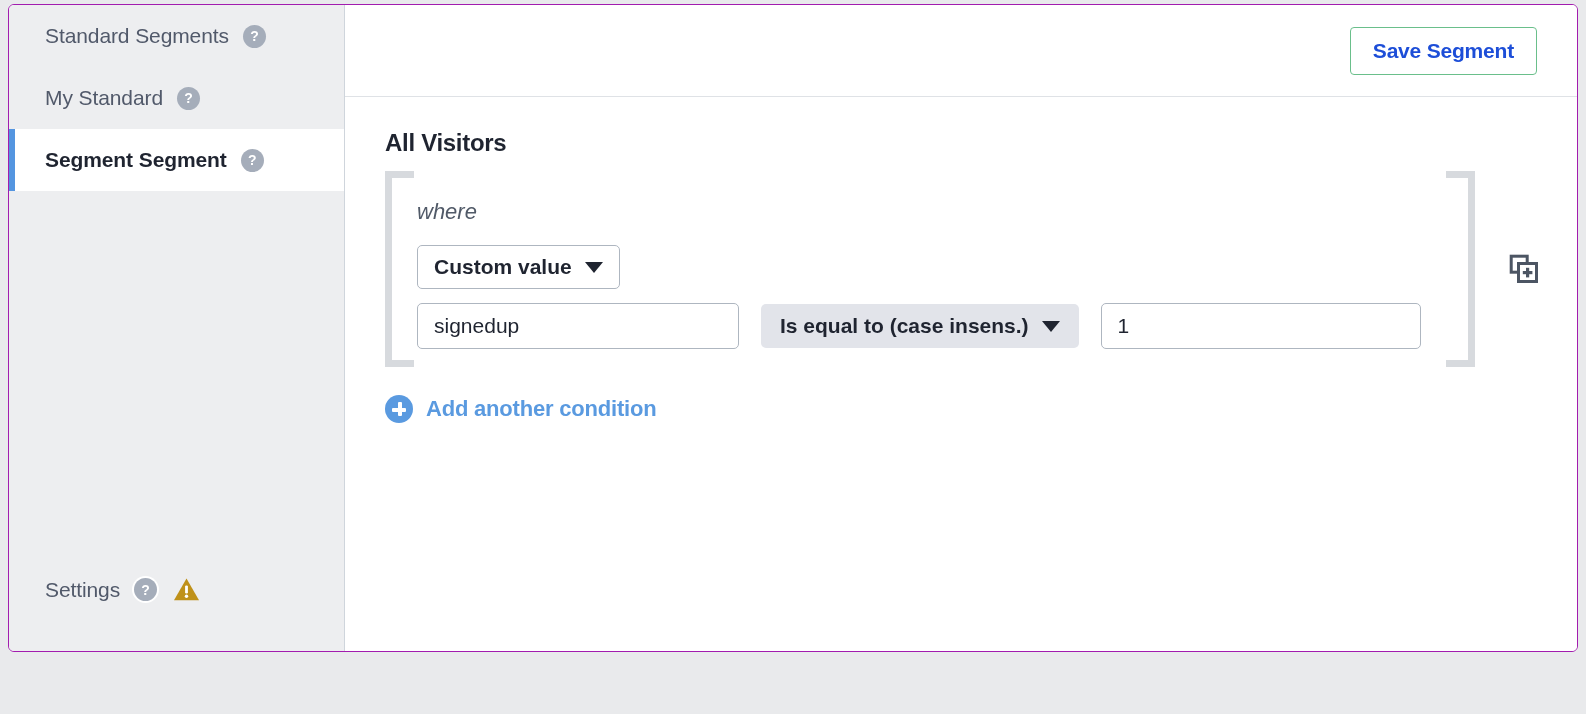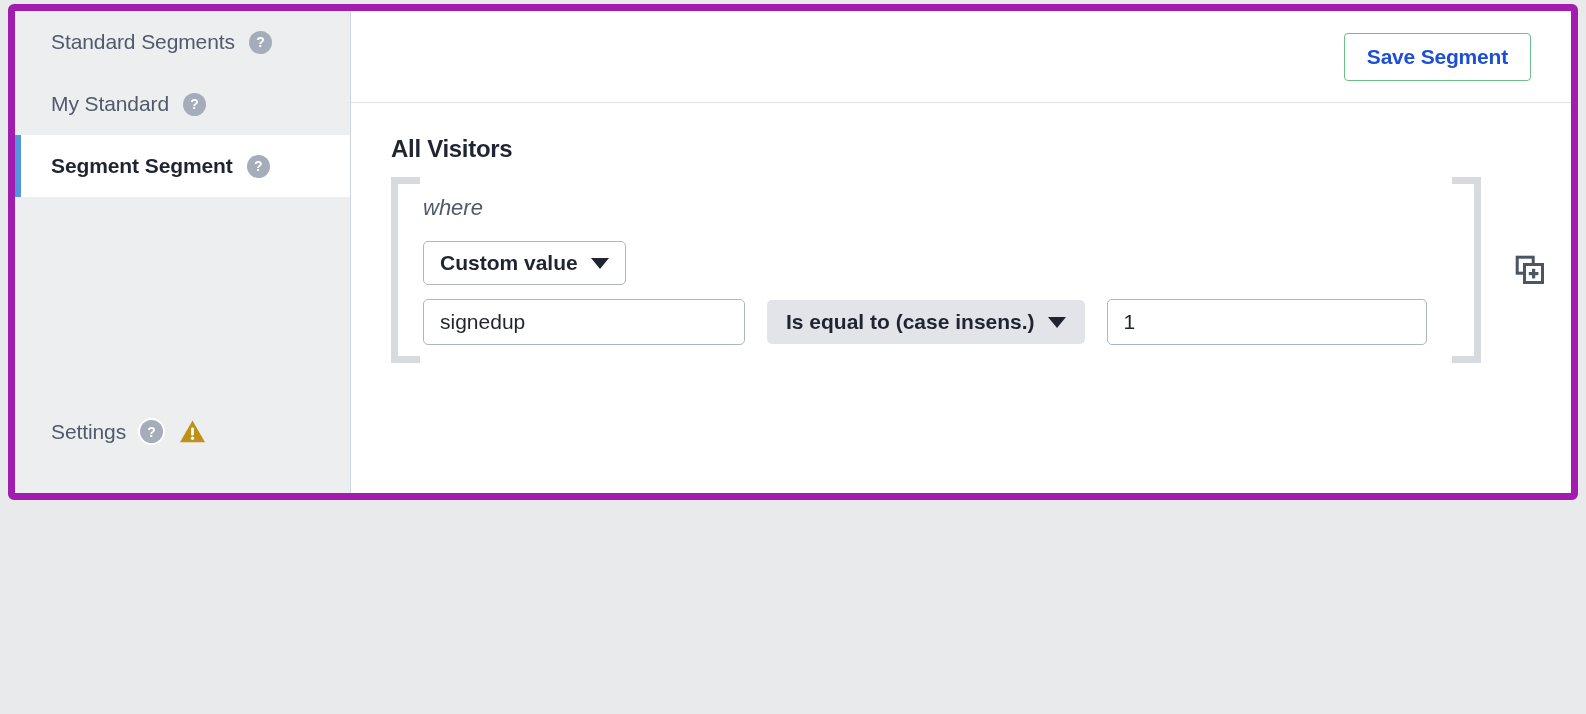--- a/index.html
+++ b/index.html
@@ -5,23 +5,23 @@
   html, body {
     margin: 0; padding: 0;
     width: 1586px; height: 714px;
     background: #e9eaec;
     font-family: "Liberation Sans", sans-serif;
     -webkit-font-smoothing: antialiased;
   }
   #app {
     position: absolute;
     left: 8px; top: 4px;
-    width: 1570px; height: 496px;
-    background: #ffffff;
-    border: 7px solid #a21caf;
+    width: 1570px; height: 648px;
+    background: #ffffff;
+    border: 1px solid #a21caf;
     border-radius: 6px;
     box-sizing: border-box;
     overflow: hidden;
     display: flex;
   }
 
   
   .sidebar {
     width: 336px;
     flex: 0 0 336px;
@@ -157,21 +157,21 @@
     border-bottom: 7px solid #d7dade;
   }
   .bracket.left { left: 0; border-left: 7px solid #d7dade; }
   .bracket.right { right: 0; border-right: 7px solid #d7dade; }
 
   .cond-inner { padding: 0 40px 0 32px; }
   .where-label {
     font-size: 22px;
     font-style: italic;
     color: #515a68;
-    margin: 0 0 20px 0;
+    margin: 10px 0 20px 0;
   }
   .row { display: flex; align-items: center; }
   .row + .row { margin-top: 14px; }
 
   .dd-white {
     background: #ffffff;
     border: 1px solid #aeb6c0;
     border-radius: 5px;
     padding: 9px 16px;
     font-size: 21px;
@@ -341,18 +341,22 @@
           <svg width="30" height="30" viewBox="0 0 30 30" aria-hidden="true">
             <rect x="2.2" y="2.2" width="16" height="16" fill="none" stroke="#4c5563" stroke-width="3"></rect>
             <rect x="9.5" y="9.5" width="18" height="18" fill="#ffffff" stroke="#4c5563" stroke-width="3"></rect>
             <rect x="17" y="13.8" width="3.2" height="9.6" fill="#4c5563"></rect>
             <rect x="13.8" y="17" width="9.6" height="3.2" fill="#4c5563"></rect>
           </svg>
         </span>
 
       </div>
 
+      <div class="add-cond">
+        <span class="plus-circle"></span>
+        <span class="add-cond-label">Add another condition</span>
+      </div>
 
     </div>
 
   </div>
 
 </div>
 
 </body></html>

